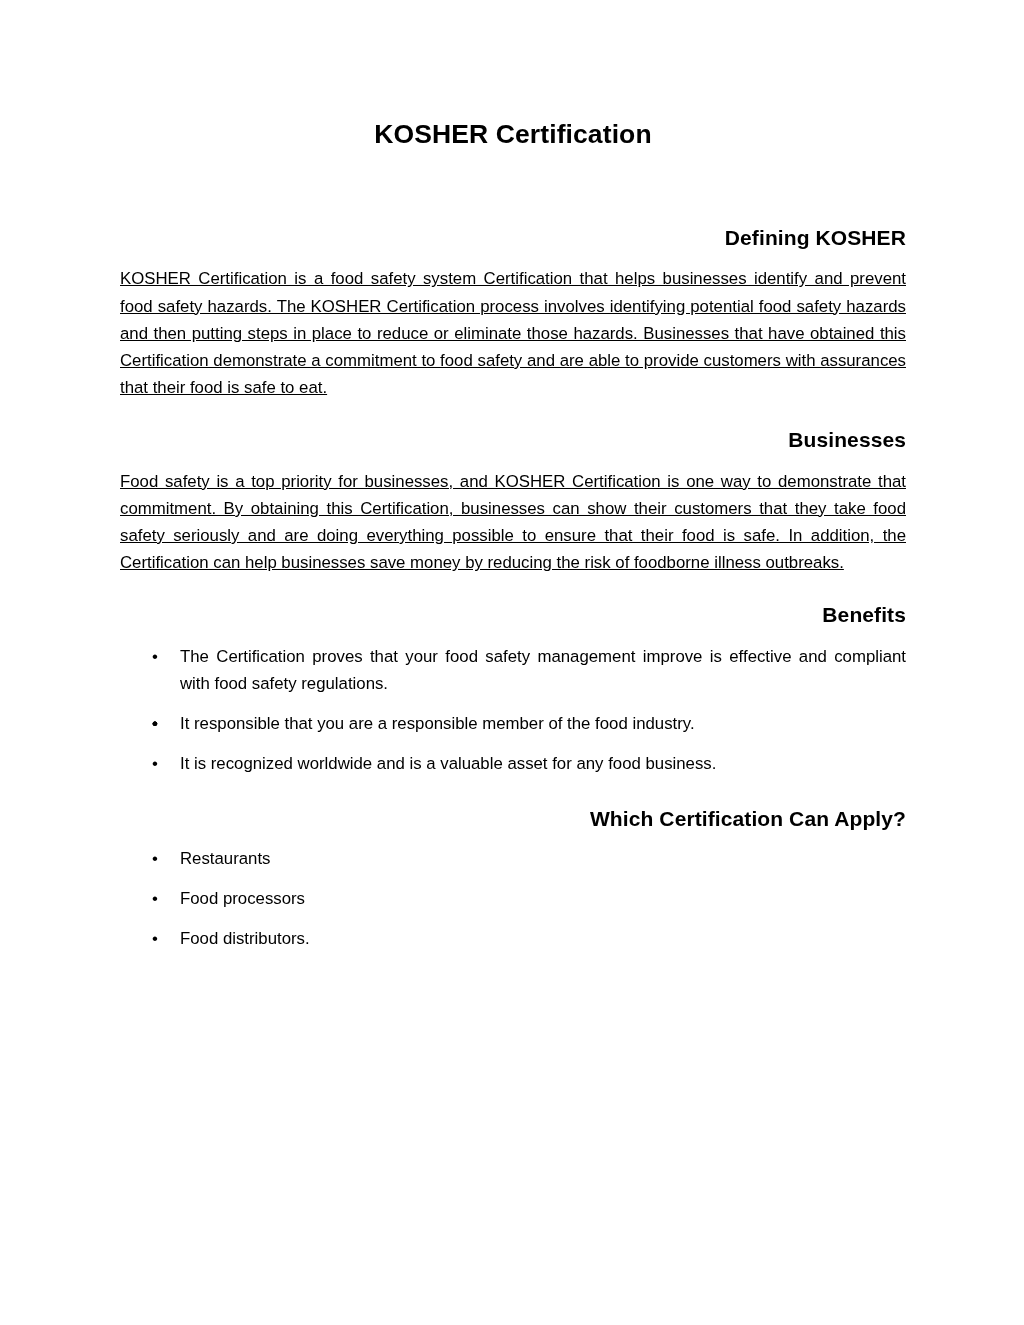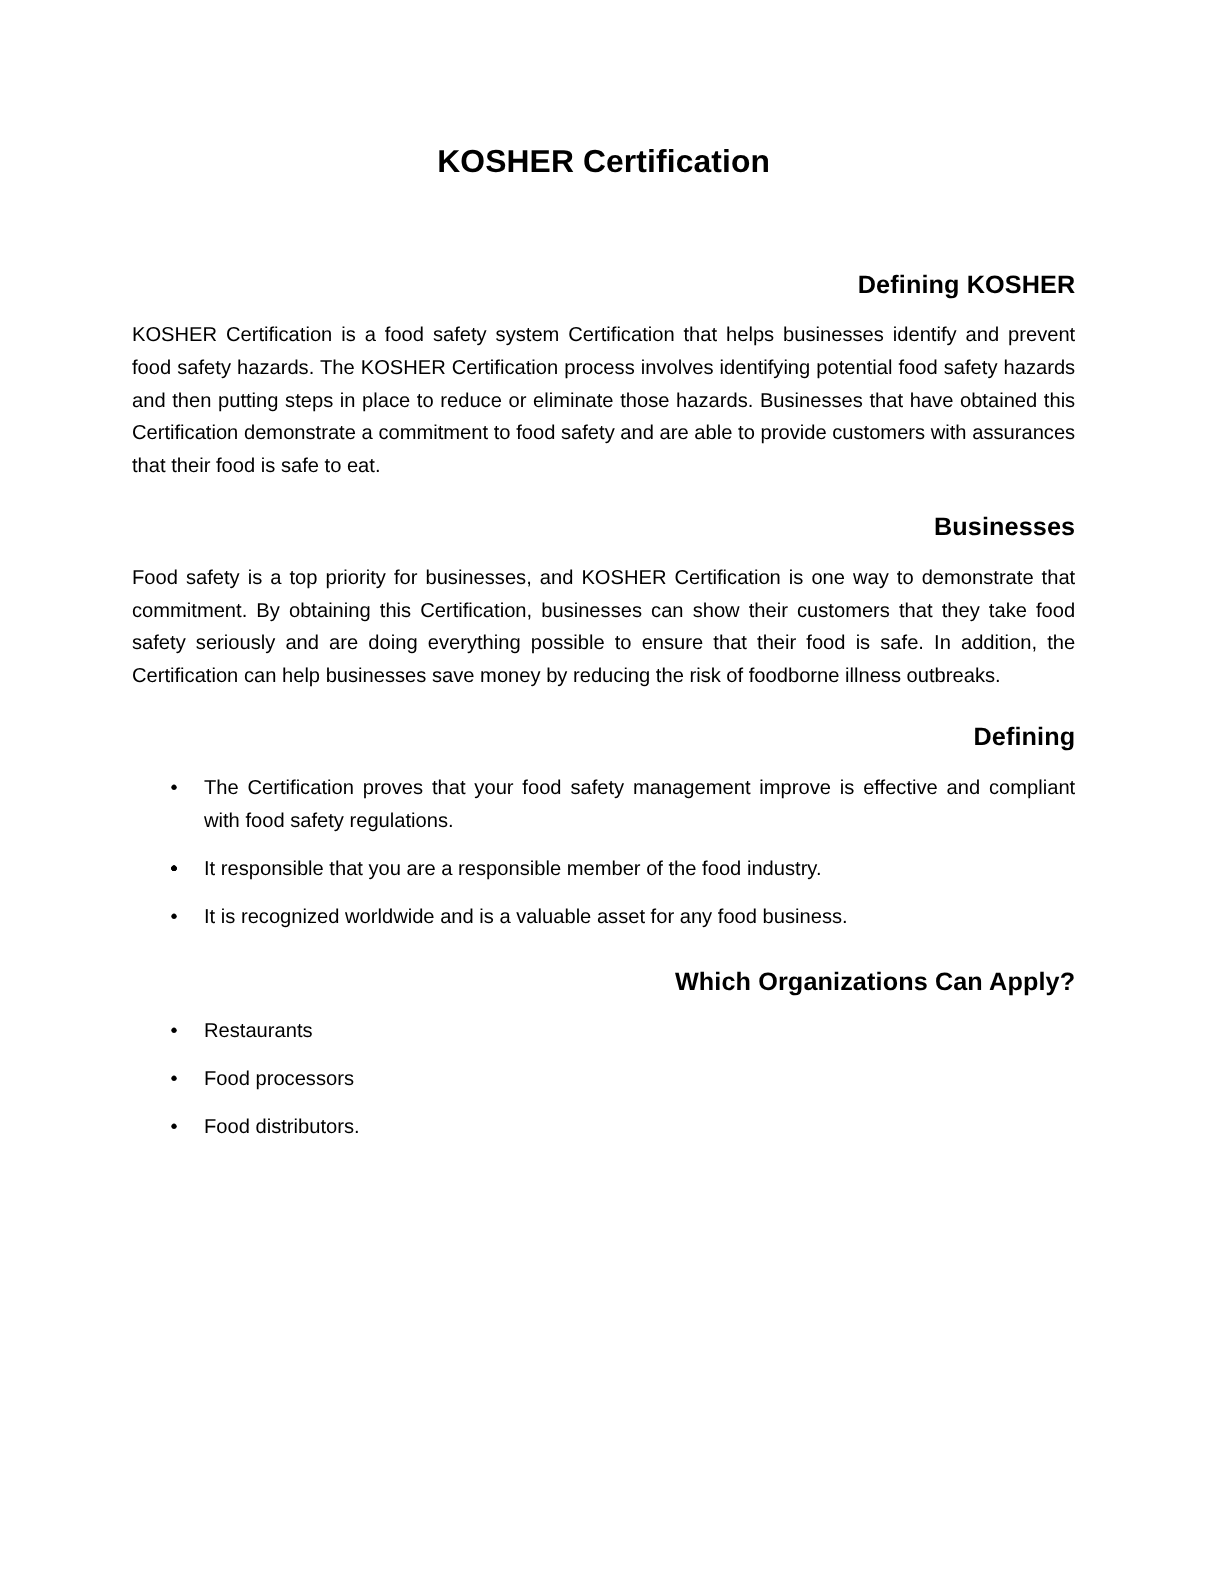--- a/index.html
+++ b/index.html
@@ -16,21 +16,21 @@
     position: relative;
     width: 1024px;
     height: 1325px;
     margin: 0 auto;
     background: #ffffff;
     overflow: hidden;
     box-sizing: border-box;
   }
   .content {
     position: absolute;
-    left: 110px;
+    left: 120px;
     top: 0;
     width: 786px;
   }
   .doc-title {
     text-align: center;
     font-size: 26.5px;
     font-weight: bold;
     letter-spacing: 0.1px;
     margin: 0;
     padding-top: 118px;
@@ -53,20 +53,21 @@
     font-size: 16.8px;
     line-height: 27.2px;
     text-align: justify;
     text-justify: inter-word;
     margin: 0;
     padding-top: 14px;
     hyphens: none;
   }
   .para-last-left {
     text-align-last: left;
+    text-decoration: underline;
   }
 
   ul.bullets {
     list-style: none;
     margin: 0;
     padding: 0;
   }
   ul.bullets li {
     position: relative;
     font-size: 16.8px;
@@ -95,21 +96,21 @@
   <div class="content">
 
     <h1 class="doc-title">KOSHER Certification</h1>
 
     <h2 class="heading h-defining">Defining KOSHER</h2>
     <p class="para para-last-left">KOSHER Certification is a food safety system Certification that helps businesses identify and prevent food safety hazards. The KOSHER Certification process involves identifying potential food safety hazards and then putting steps in place to reduce or eliminate those hazards. Businesses that have obtained this Certification demonstrate a commitment to food safety and are able to provide customers with assurances that their food is safe to eat.</p>
 
     <h2 class="heading h-importance">Businesses</h2>
     <p class="para para-last-left">Food safety is a top priority for businesses, and KOSHER Certification is one way to demonstrate that commitment. By obtaining this Certification, businesses can show their customers that they take food safety seriously and are doing everything possible to ensure that their food is safe. In addition, the Certification can help businesses save money by reducing the risk of foodborne illness outbreaks.</p>
 
-    <h2 class="heading h-benefits">Defining</h2>
+    <h2 class="heading h-benefits">Benefits</h2>
     <ul class="bullets first-list">
       <li>
         <span class="bullet-dot">•</span>
         <span>The Certification proves that your food safety management improve is effective and compliant with food safety regulations.</span>
       </li>
       <li>
         <span class="bullet-dot">•</span>
       </li>
       <li>
         <span class="bullet-dot">•</span>
@@ -120,21 +121,21 @@
       <li>
         <span class="bullet-dot">•</span>
         <span>It responsible that you are a responsible member of the food industry.</span>
       </li>
       <li>
         <span class="bullet-dot">•</span>
         <span>It is recognized worldwide and is a valuable asset for any food business.</span>
       </li>
     </ul>
 
-    <h2 class="heading h-apply">Which Organizations Can Apply?</h2>
+    <h2 class="heading h-apply">Which Certification Can Apply?</h2>
     <ul class="bullets list-gap-top">
       <li>
         <span class="bullet-dot">•</span>
         <span>Restaurants</span>
       </li>
       <li>
         <span class="bullet-dot">•</span>
         <span>Food processors</span>
       </li>
       <li>

